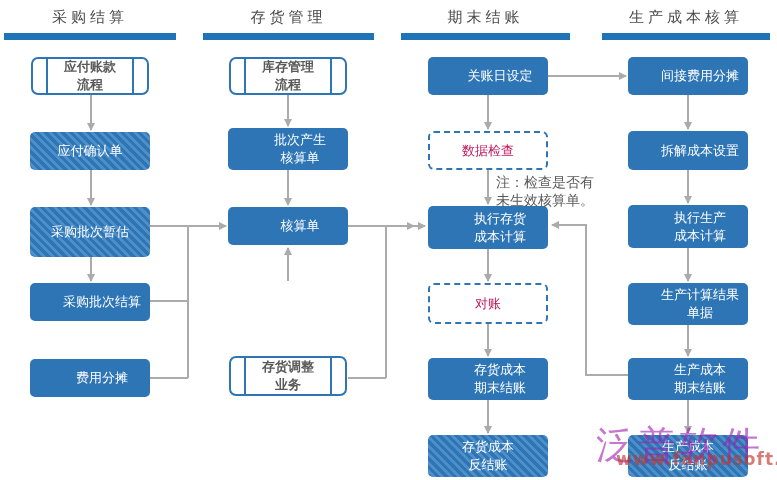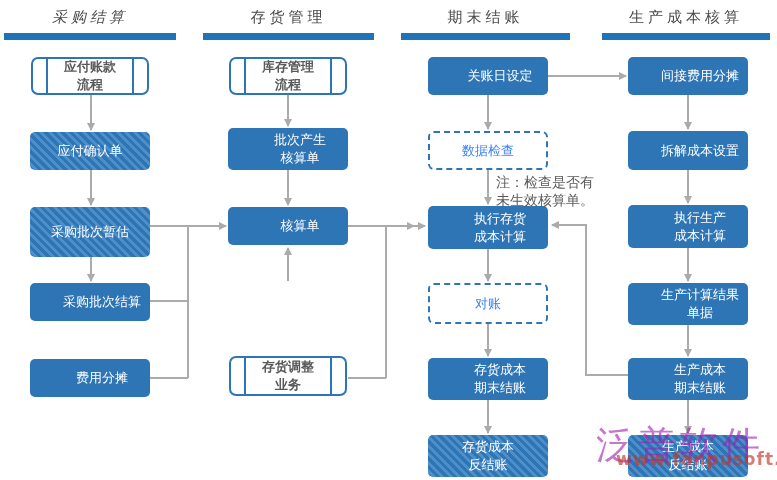--- a/index.html
+++ b/index.html
@@ -13,34 +13,34 @@
   .box{position:absolute;display:flex;align-items:center;justify-content:center;
        text-align:center;white-space:pre-line;font-size:13px;line-height:1.35;
        box-sizing:border-box;}
   .solid{background:#2E75B6;color:#fff;border-radius:5px;padding-left:24px;}
   .hatched{background:repeating-linear-gradient(45deg,#2E75B6 0 3px,#4E8EC9 3px 6px);
            color:#fff;border-radius:5px;}
   .subprocess{background:#fff;border:2px solid #2E75B6;color:#595959;border-radius:7px;
        background-image:linear-gradient(#2E75B6,#2E75B6),linear-gradient(#2E75B6,#2E75B6);
        background-size:2px 100%,2px 100%;background-repeat:no-repeat;
        background-position:13px 0,calc(100% - 13px) 0;font-weight:bold;}
-  .dashed{background:#fff;border:2px dashed #2E75B6;color:#3b82f6;border-radius:6px;}
+  .dashed{background:#fff;border:2px dashed #2E75B6;color:#be185d;border-radius:6px;}
 
   .connectors{position:absolute;left:0;top:0;width:777px;height:480px;}
 
   .note{position:absolute;left:496px;top:174px;width:115px;font-size:14px;color:#595959;
         line-height:1.25;white-space:pre-line;}
 
   .wm-brand{position:absolute;left:596px;top:420px;font-size:38px;font-weight:normal;
             letter-spacing:4px;color:#a21caf;opacity:.6;z-index:5;}
   .wm-url{position:absolute;left:616px;top:449px;font-size:17px;font-weight:bold;
           color:#C0392B;opacity:.65;letter-spacing:1px;z-index:5;}
 
   
-  #hdr0{left:4px;width:172px;font-style:italic;}   #bar0{left:4px;width:172px;}
+  #hdr0{left:4px;width:172px;}   #bar0{left:4px;width:172px;}
   #hdr1{left:203px;width:171px;} #bar1{left:203px;width:171px;}
   #hdr2{left:401px;width:169px;} #bar2{left:401px;width:169px;}
   #hdr3{left:602px;width:168px;} #bar3{left:602px;width:168px;}
 
   
   #n-ap-process{left:31px;top:57px;width:118px;height:38px;}
   #n-ap-confirm{left:30px;top:132px;width:120px;height:38px;}
   #n-purchase-batch-estimate{left:30px;top:207px;width:120px;height:50px;}
   #n-purchase-batch-settlement{left:30px;top:283px;width:120px;height:38px;}
   #n-expense-allocation{left:30px;top:359px;width:120px;height:38px;}

